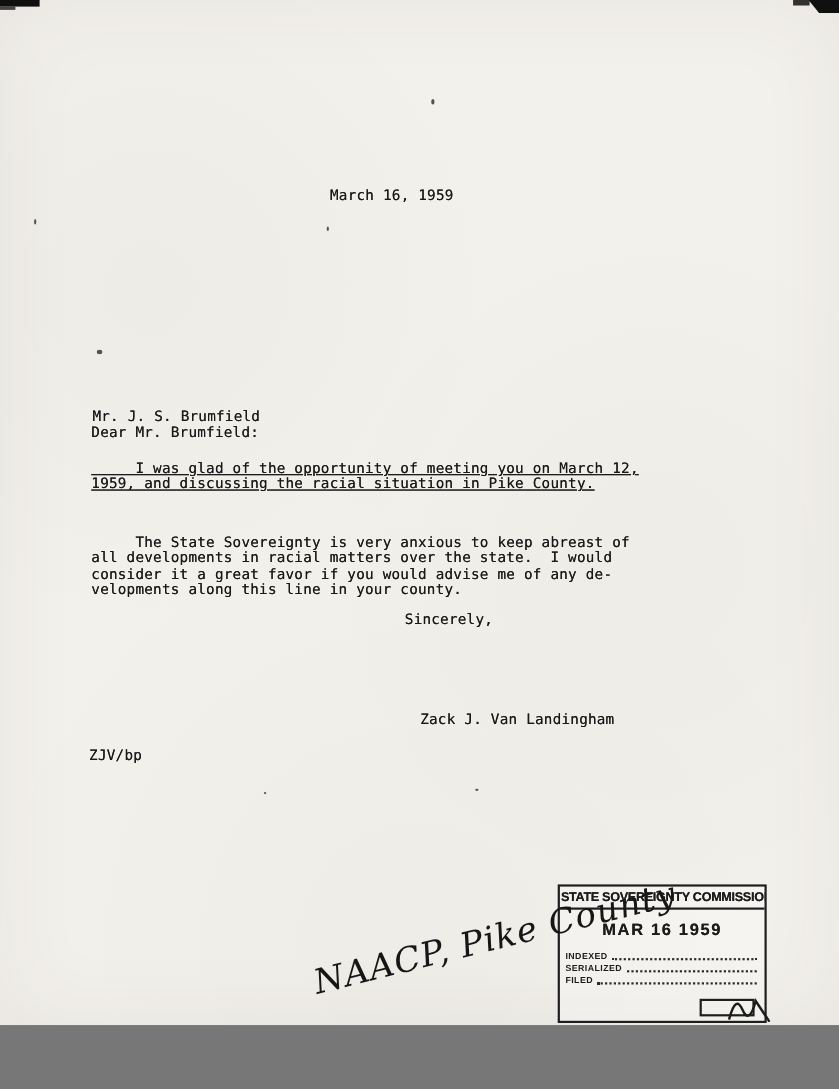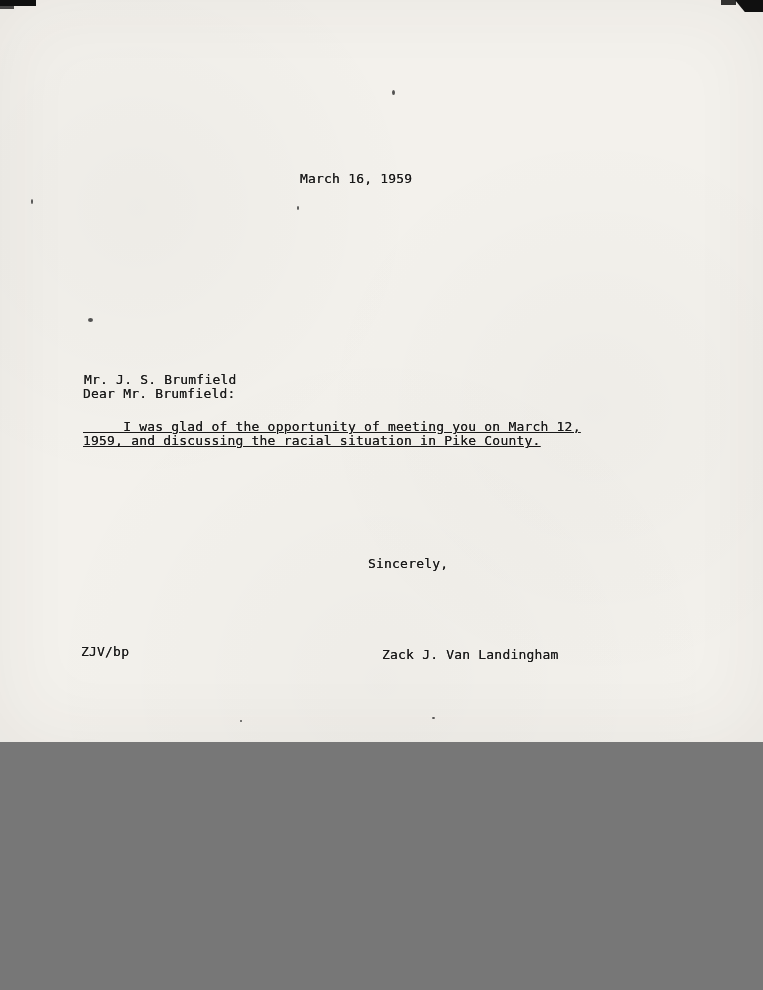--- a/index.html
+++ b/index.html
@@ -3,21 +3,21 @@
 <meta charset="utf-8">
 <style>
   html, body {
     margin: 0;
     padding: 0;
     background: #777;
   }
   .page {
     position: relative;
     width: 763px;
-    height: 742px;
+    height: 932px;
     margin: 0 auto;
     background: #f3f1ec;
     overflow: hidden;
     box-shadow: inset 0 0 80px rgba(60,55,45,0.06);
     font-family: "DejaVu Sans Mono", monospace;
     color: #191919;
   }
   .page::before {
     content: "";
     position: absolute;
@@ -153,26 +153,30 @@
 
   <div class="typew" style="left:84px;top:344px;">
     <div>Mr. J. S. Brumfield</div>
   </div>
 
   <div class="typew" style="left:83px;top:387px;">Dear Mr. Brumfield:</div>
 
   <div class="typew" style="left:83px;top:420px;text-decoration:underline;">     I was glad of the opportunity of meeting you on March 12,
 1959, and discussing the racial situation in Pike County.</div>
 
+  <div class="typew" style="left:83px;top:487px;">     The State Sovereignty is very anxious to keep abreast of
+all developments in racial matters over the state.  I would
+consider it a great favor if you would advise me of any de-
+velopments along this line in your county.</div>
 
   <div class="typew" style="left:368px;top:557px;">Sincerely,</div>
 
   <div class="typew" style="left:382px;top:648px;">Zack J. Van Landingham</div>
 
-  <div class="typew" style="left:81px;top:645px;">ZJV/bp</div>
+  <div class="typew" style="left:81px;top:681px;">ZJV/bp</div>
 
   <div class="stamp">
     <div class="stamp-title">STATE SOVEREIGNTY COMMISSION</div>
     <div class="stamp-date">MAR 16 1959</div>
     <div class="stamp-fields">
       <div class="stamp-row">
         <span>INDEXED</span>
         <span class="stamp-dots"></span>
       </div>
       <div class="stamp-row">

